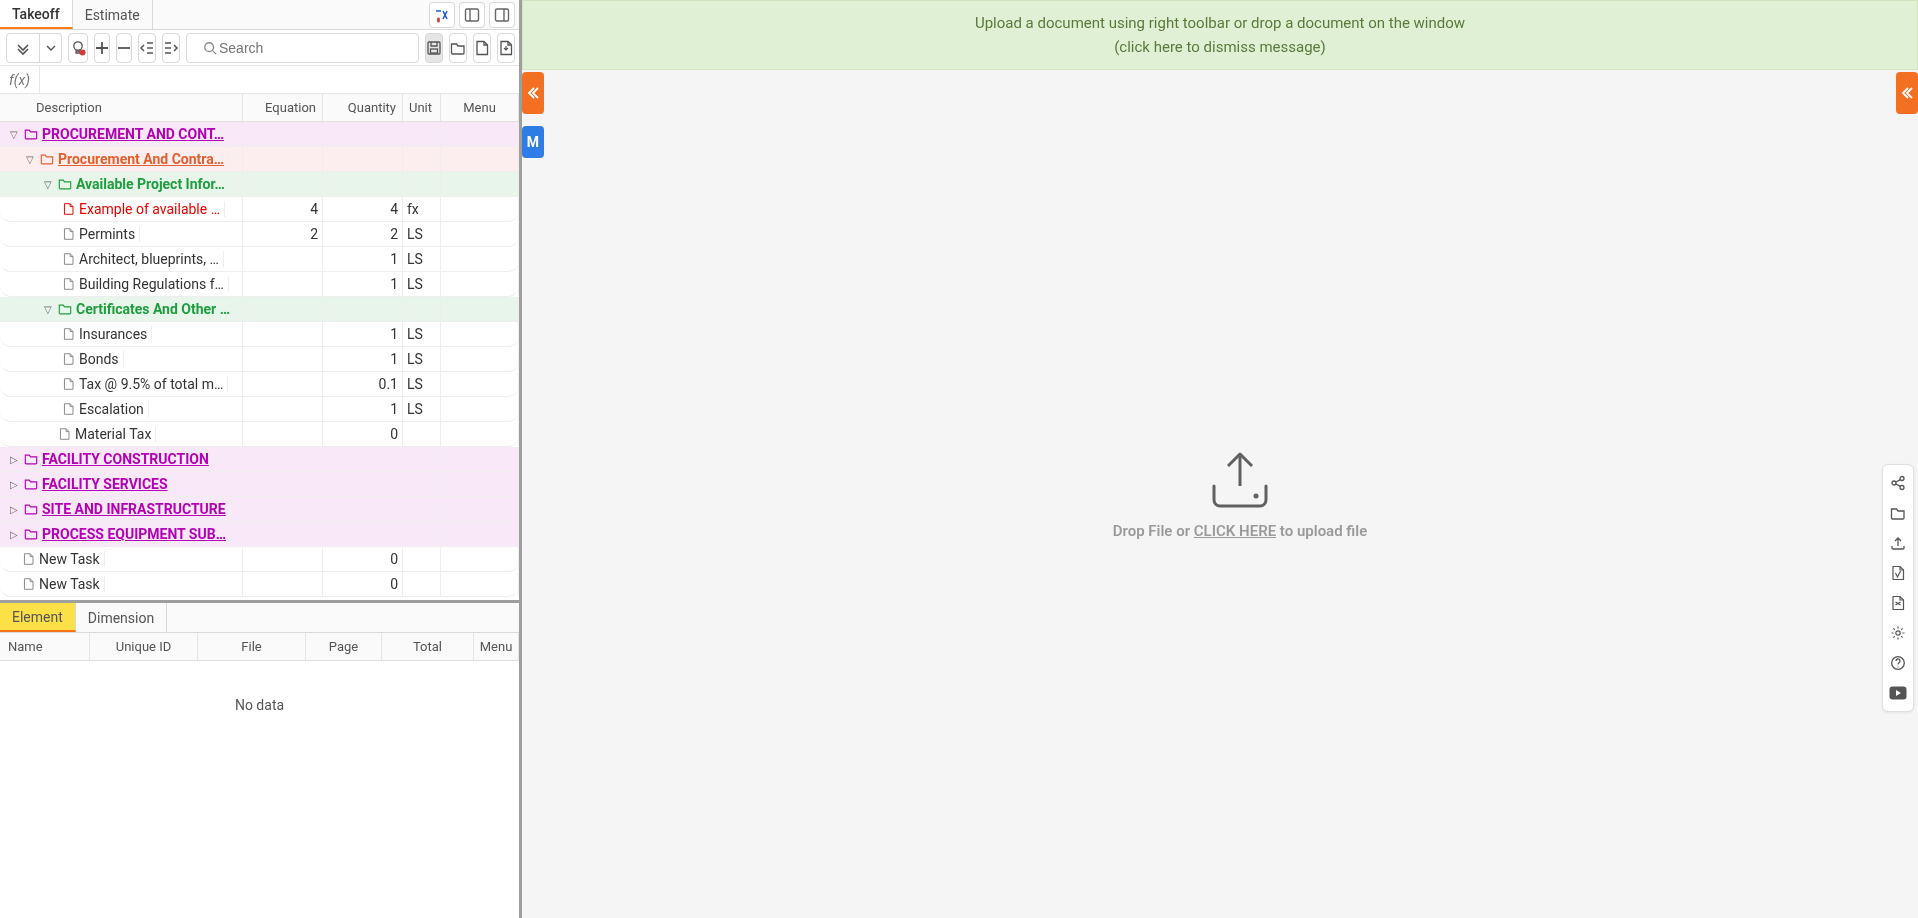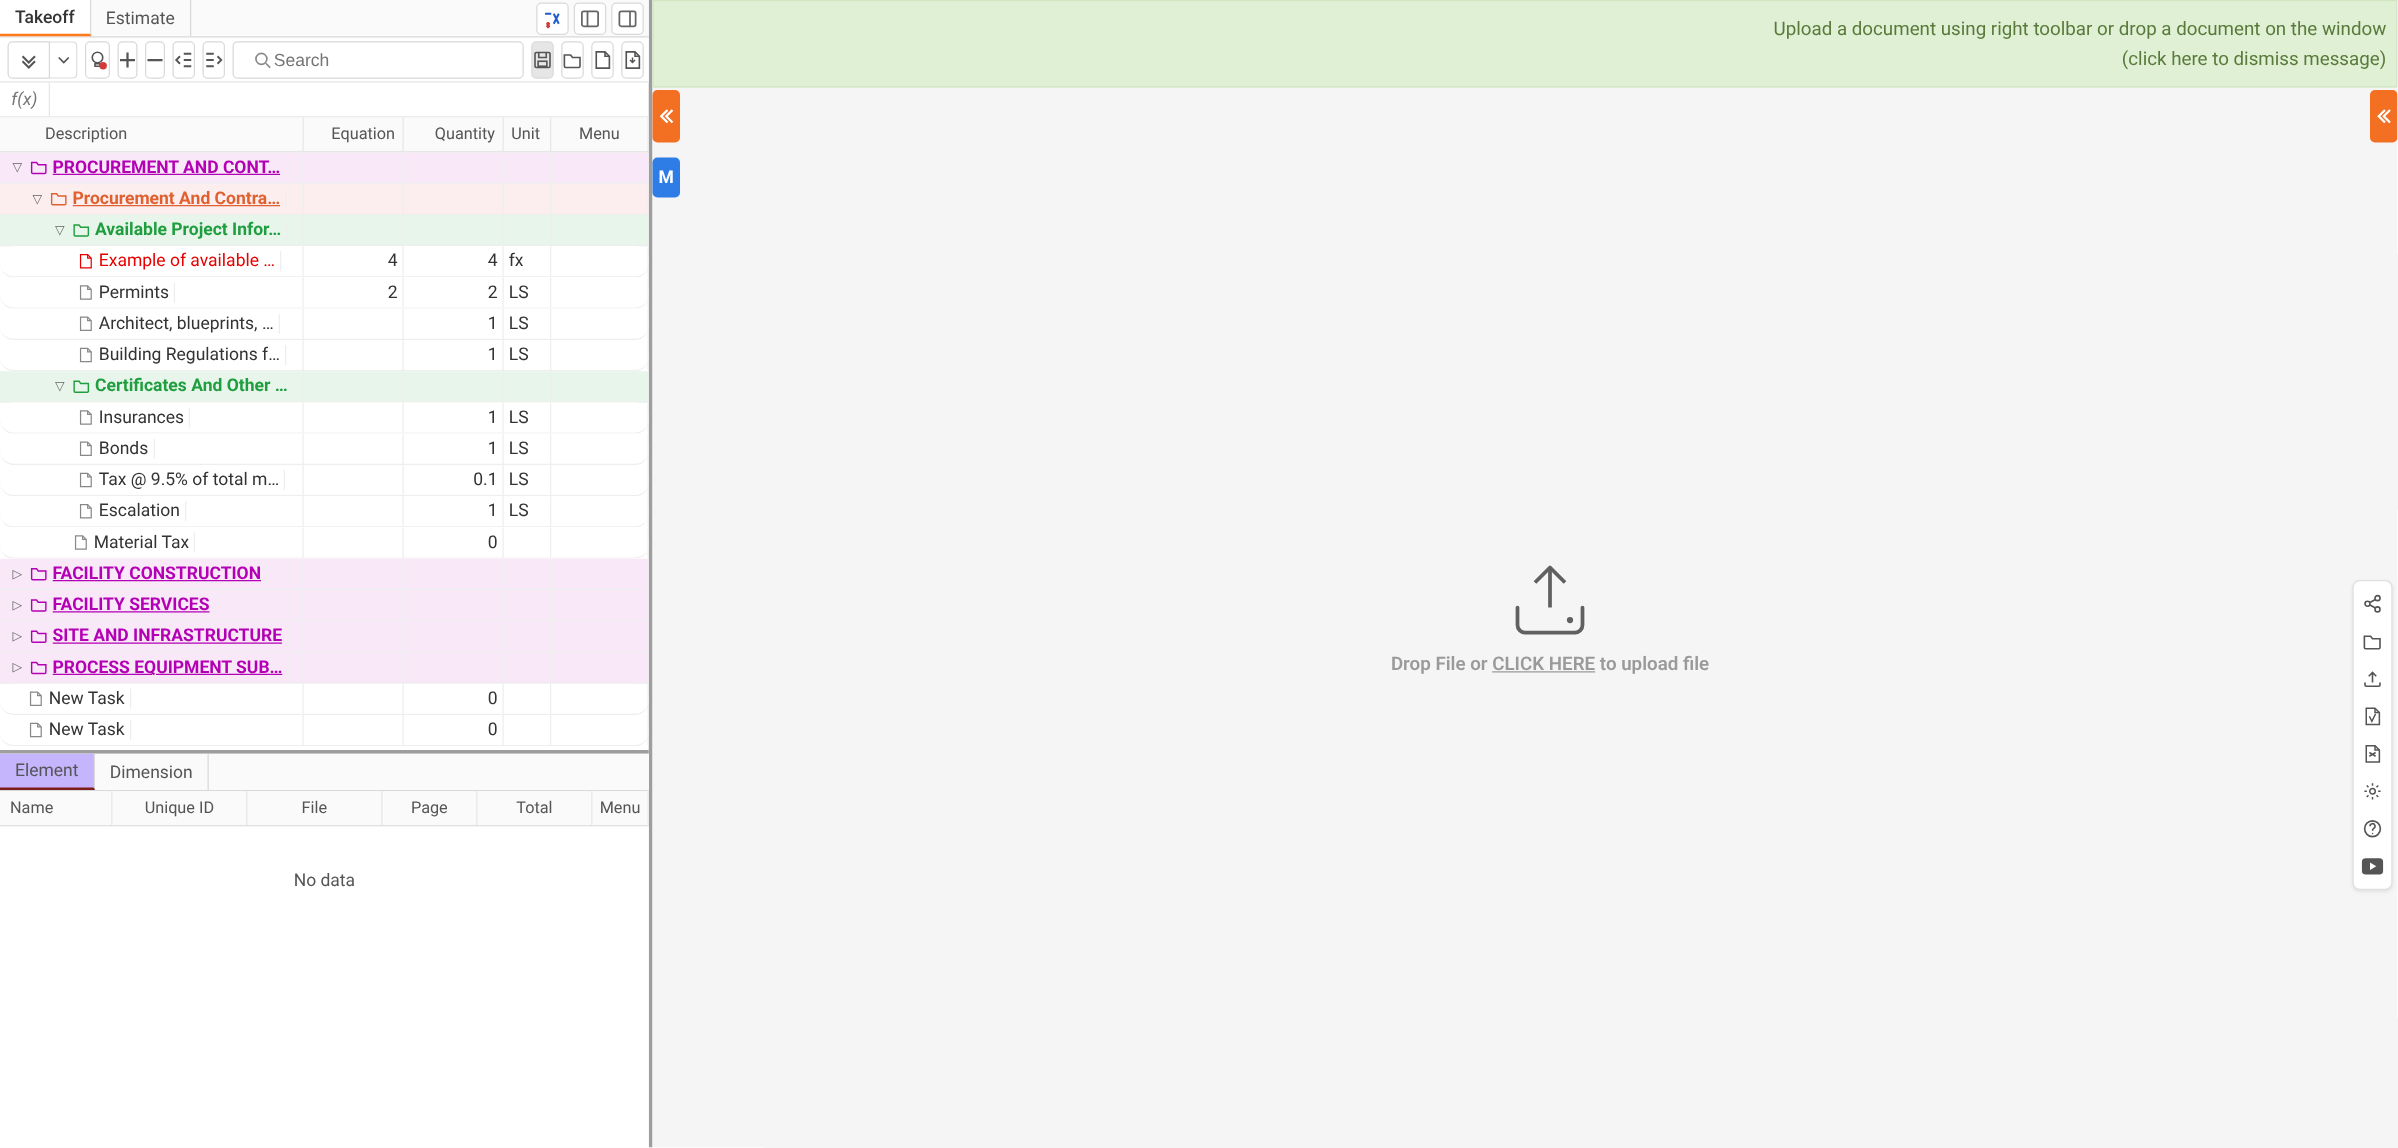--- a/index.html
+++ b/index.html
@@ -71,28 +71,28 @@
   
   .label-span { overflow:hidden; white-space:nowrap; text-overflow:ellipsis;}
   
   .chev { width:10px; flex-shrink:0; font-size:10px; color:#666;}
   .fico { flex-shrink:0; }
   
   
   .bottom-panel { height:318px; border-top:3px solid #9e9e9e; display:flex; flex-direction:column; background:#fff;}
   .btabs { height:30px; display:flex; background:#fafafa; border-bottom:1px solid #d9d9d9;}
   .btab { padding:0 12px; display:flex; align-items:center; border-right:1px solid #d9d9d9; cursor:pointer; color:#555;}
-  .btab.active { background:#c4b5fd; border-bottom:2px solid #7f1d1d;}
+  .btab.active { background:#fde047; border-bottom:2px solid #f97316;}
   .bheader { height:28px; display:flex; background:#fafafa; border-bottom:1px solid #e0e0e0; font-size:13px; color:#555;}
   .bh { display:flex; align-items:center; justify-content:center; border-right:1px solid #e6e6e6;}
   .bcol-name{width:90px; justify-content:flex-start; padding-left:8px;} .bcol-uid{width:108px;} .bcol-file{width:108px;} .bcol-page{width:76px;} .bcol-total{width:92px;} .bcol-menu{flex:1;}
   .nodata { flex:1; display:flex; align-items:flex-start; justify-content:center; padding-top:36px; color:#555;}
   
   
-  .banner { background:#dff0d4; color:#5a7a3b; text-align:right; padding:10px 8px; font-size:15px; line-height:1.6; border:1px solid #d0e5c0;}
+  .banner { background:#dff0d4; color:#5a7a3b; text-align:center; padding:10px 8px; font-size:15px; line-height:1.6; border:1px solid #d0e5c0;}
   .drop-area { flex:1; display:flex; flex-direction:column; align-items:center; justify-content:center; color:#9a9a9a; gap:10px;margin-left:40px;}
   .drop-text { font-size:15px; font-weight:600; color:#9a9a9a;}
   .drop-text .link { text-decoration:underline; }
   
   .side-tab { position:absolute; width:22px; height:42px; border-radius:4px; display:flex; align-items:center; justify-content:center; color:#fff; font-weight:bold; cursor:pointer;}
   .side-tab.orange { background:#f36f21; height:42px;}
   .side-tab.blue { background:#2e7ce6; height:32px;}
   
   .doc-toolbar { position:absolute; right:4px; top:464px; width:32px; background:#fff; border:1px solid #e0e0e0; border-radius:6px; padding:4px 0; display:flex; flex-direction:column; gap:2px; align-items:center; box-shadow:0 1px 3px rgba(0,0,0,0.08);}
   .doc-btn { width:28px; height:28px; display:flex; align-items:center; justify-content:center; color:#555; cursor:pointer; border-radius:4px;}

